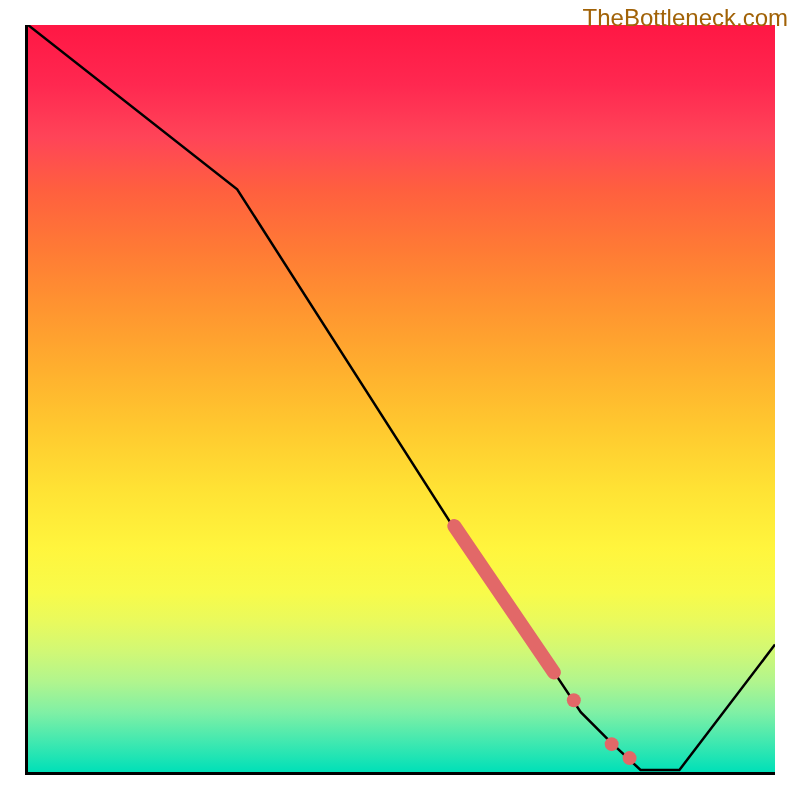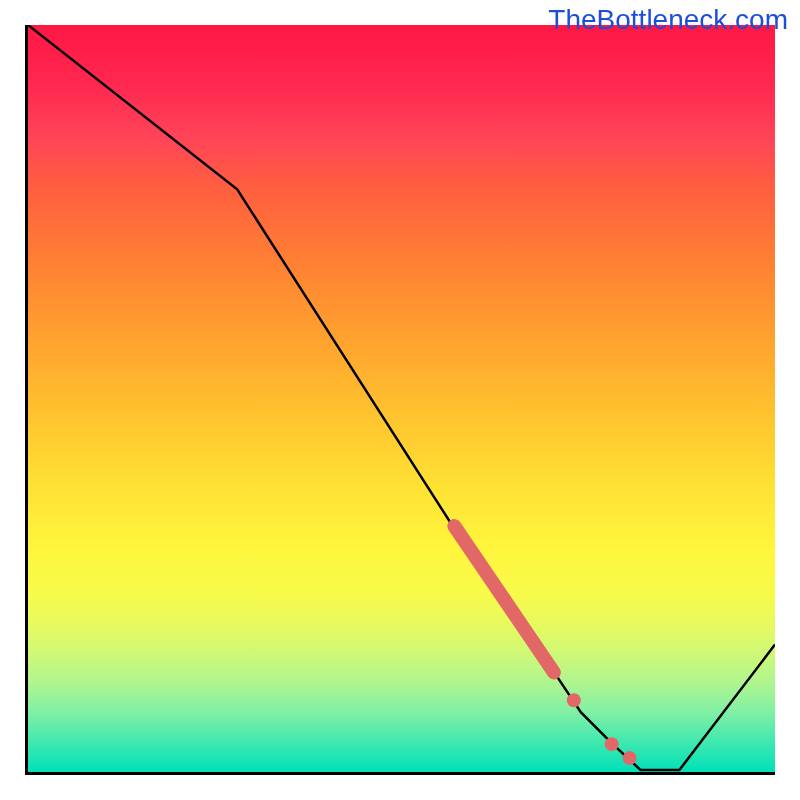--- a/index.html
+++ b/index.html
@@ -11,22 +11,22 @@
       width: 800px;
       height: 800px;
       background: #ffffff;
       position: relative;
       font-family: Arial, sans-serif;
     }
     .watermark {
       position: absolute;
       top: 4px;
       right: 12px;
-      color: #1d4ed8;
-      font-size: 28px;
+      color: #a16207;
+      font-size: 24px;
       z-index: 10;
     }
     .chart-area {
       position: absolute;
       left: 25px;
       top: 25px;
       width: 750px;
       height: 750px;
       border-left: 3px solid #000;
       border-bottom: 3px solid #000;

